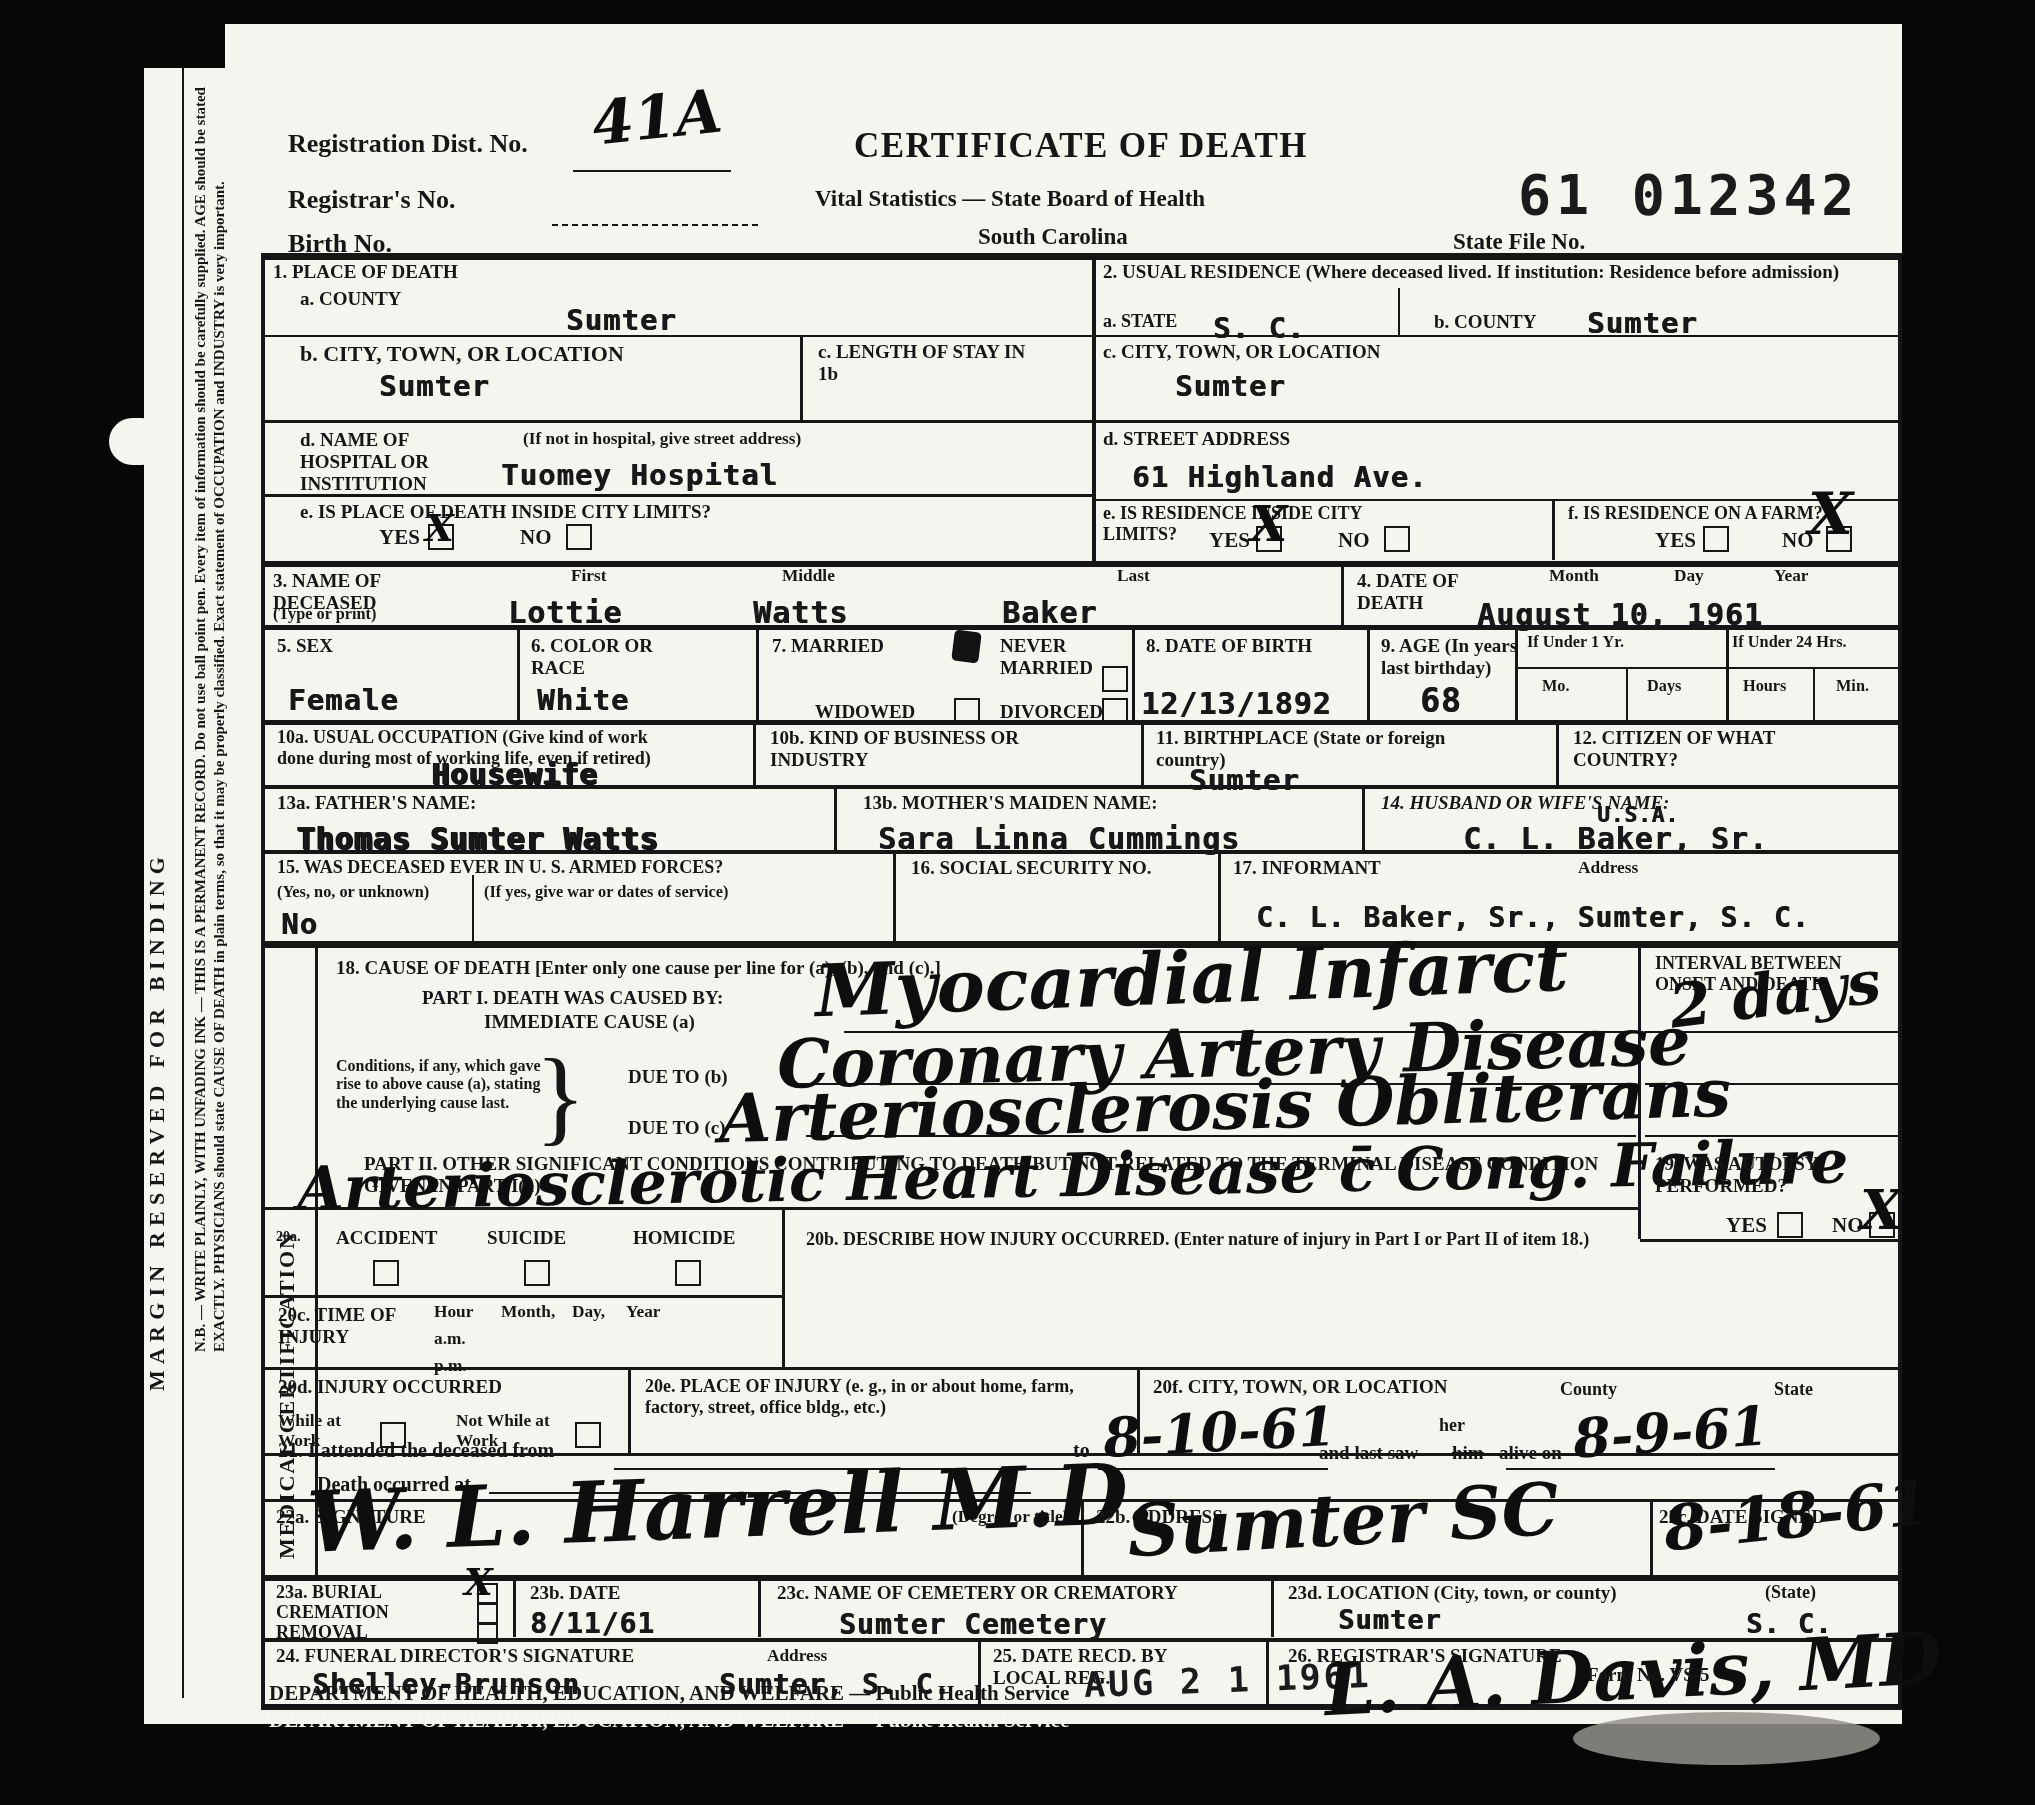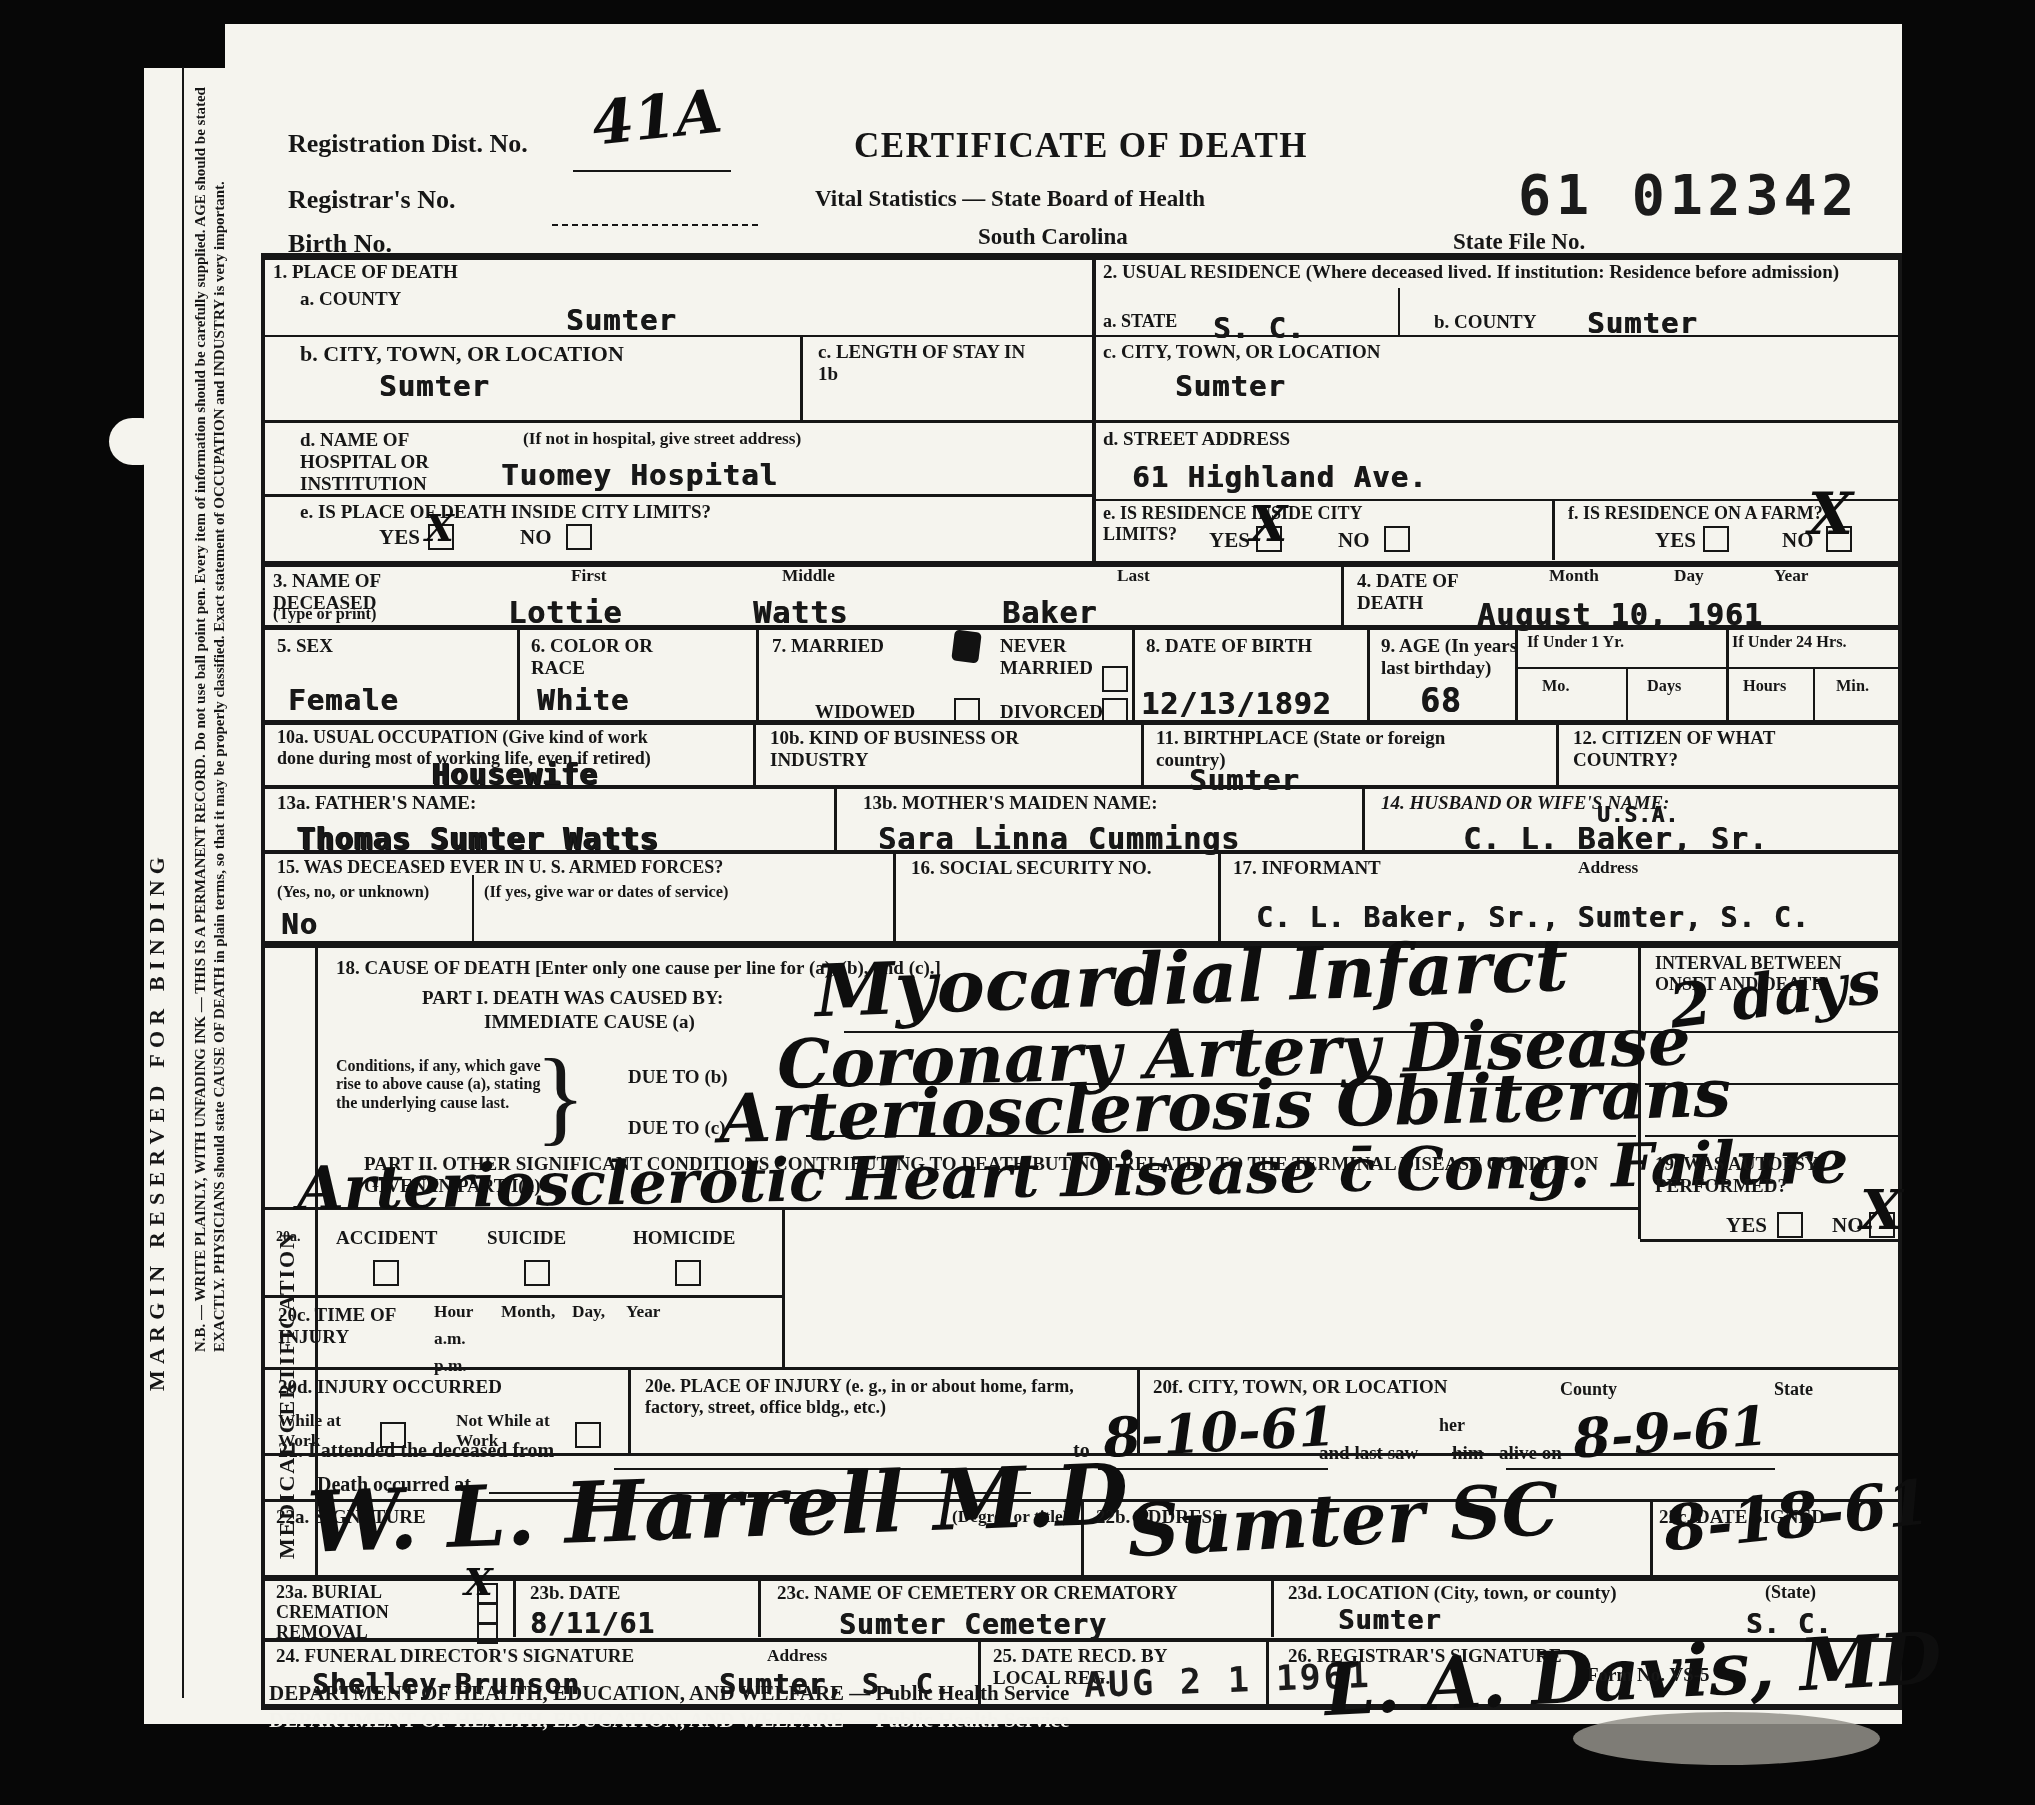--- a/index.html
+++ b/index.html
@@ -235,20 +235,21 @@
   <div class="cb" style="left:1869px;top:1212px;"></div>
   <div class="xm" style="left:1860px;top:1177px;font-size:55px;">X</div>
 
   <div class="lb" style="left:276px;top:1229px;font-size:14px;">20a.</div>
   <div class="lb" style="left:336px;top:1227px;font-size:19px;">ACCIDENT</div>
   <div class="lb" style="left:487px;top:1227px;font-size:19px;">SUICIDE</div>
   <div class="lb" style="left:633px;top:1227px;font-size:19px;">HOMICIDE</div>
   <div class="cb" style="left:373px;top:1260px;"></div>
   <div class="cb" style="left:524px;top:1260px;"></div>
   <div class="cb" style="left:675px;top:1260px;"></div>
+  <div class="lb" style="left:806px;top:1229px;font-size:18px;">20b. DESCRIBE HOW INJURY OCCURRED. (Enter nature of injury in Part I or Part II of item 18.)</div>
   <div class="lb wr" style="left:278px;top:1304px;width:144px;font-size:19px;">20c. TIME OF INJURY</div>
   <div class="lb" style="left:434px;top:1302px;font-size:17.3px;">Hour</div>
   <div class="lb" style="left:434px;top:1329px;font-size:17.3px;">a.m.</div>
   <div class="lb" style="left:434px;top:1356px;font-size:17.3px;">p.m.</div>
   <div class="lb" style="left:501px;top:1302px;font-size:17.3px;">Month,</div>
   <div class="lb" style="left:572px;top:1302px;font-size:17.3px;">Day,</div>
   <div class="lb" style="left:626px;top:1302px;font-size:17.3px;">Year</div>
   <div class="lb" style="left:278px;top:1376px;font-size:19px;">20d. INJURY OCCURRED</div>
   <div class="lb wr" style="left:278px;top:1411px;width:86px;font-size:17.3px;">While at Work</div>
   <div class="cb" style="left:380px;top:1422px;"></div>

